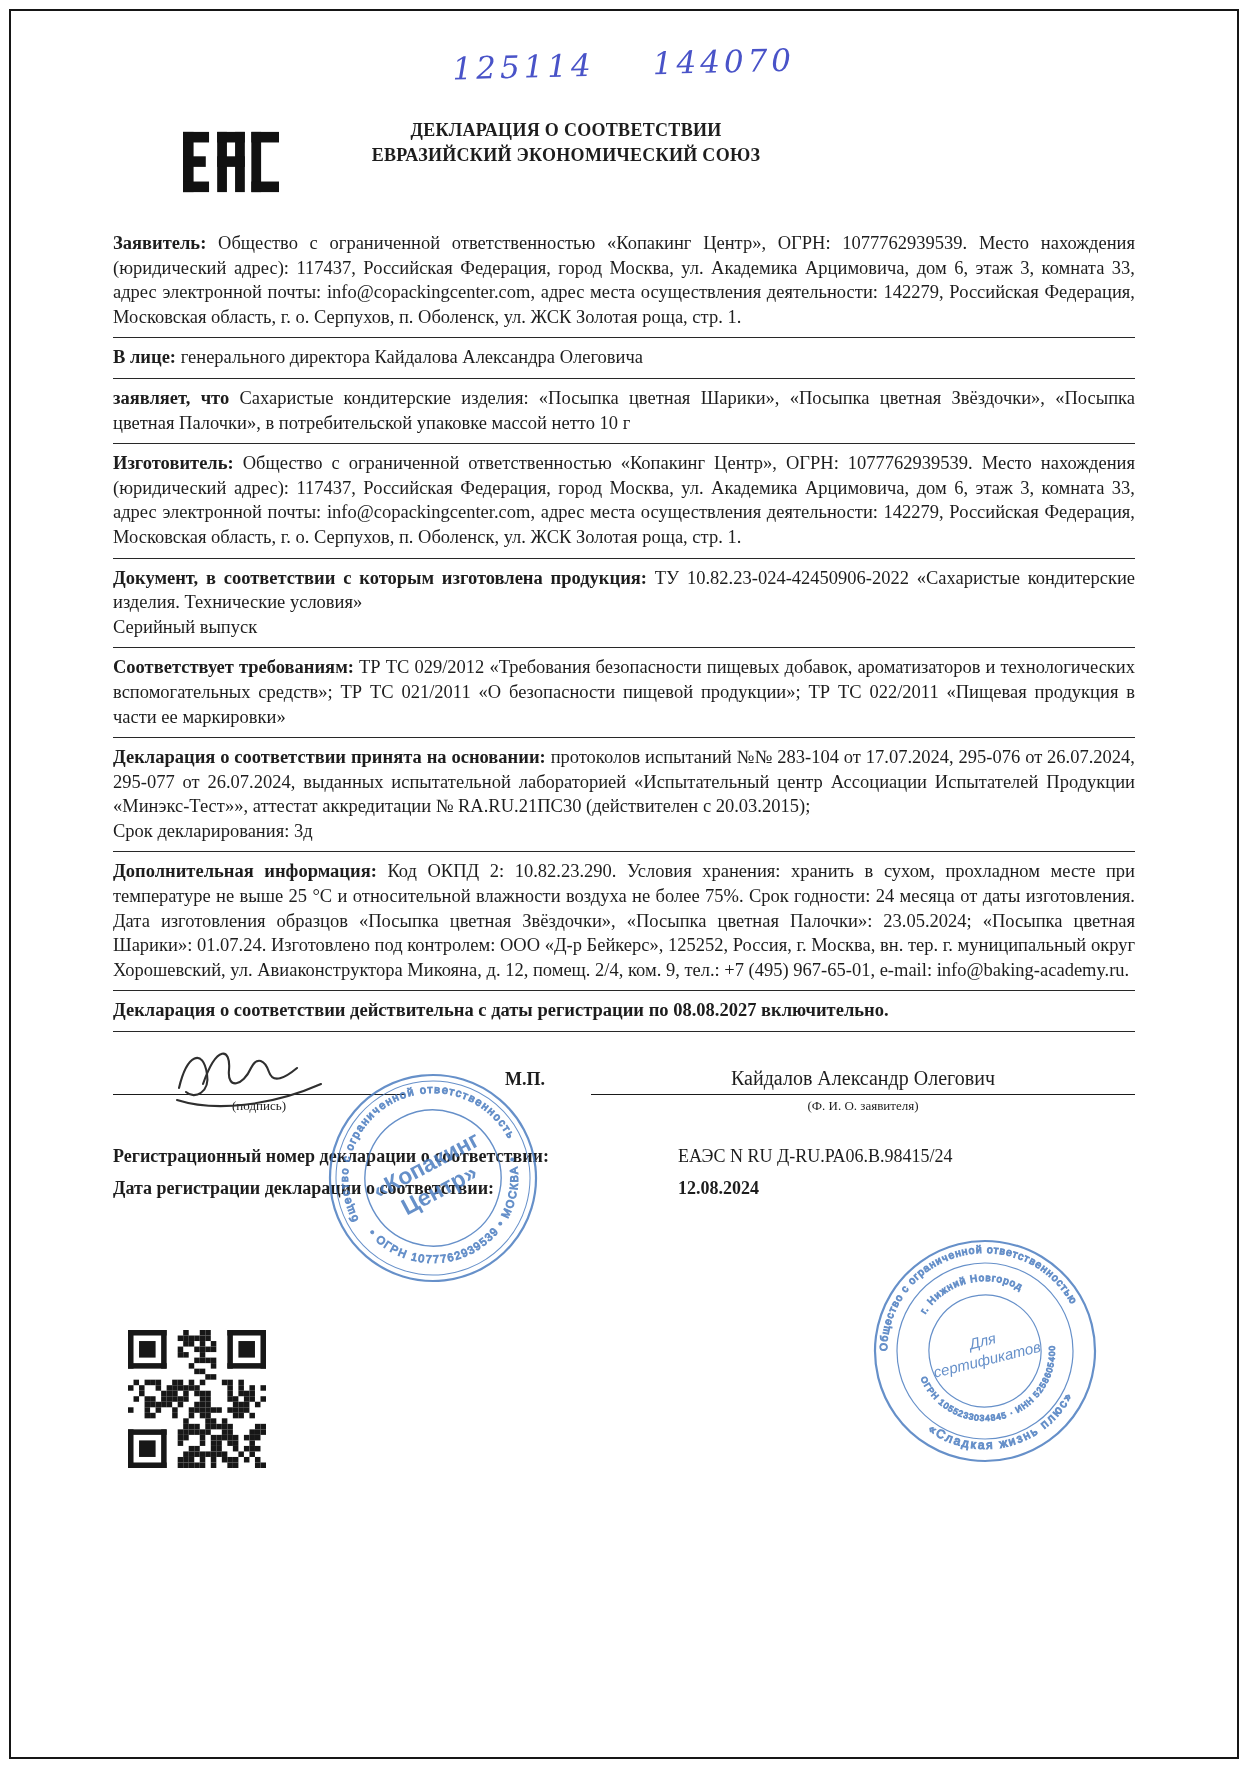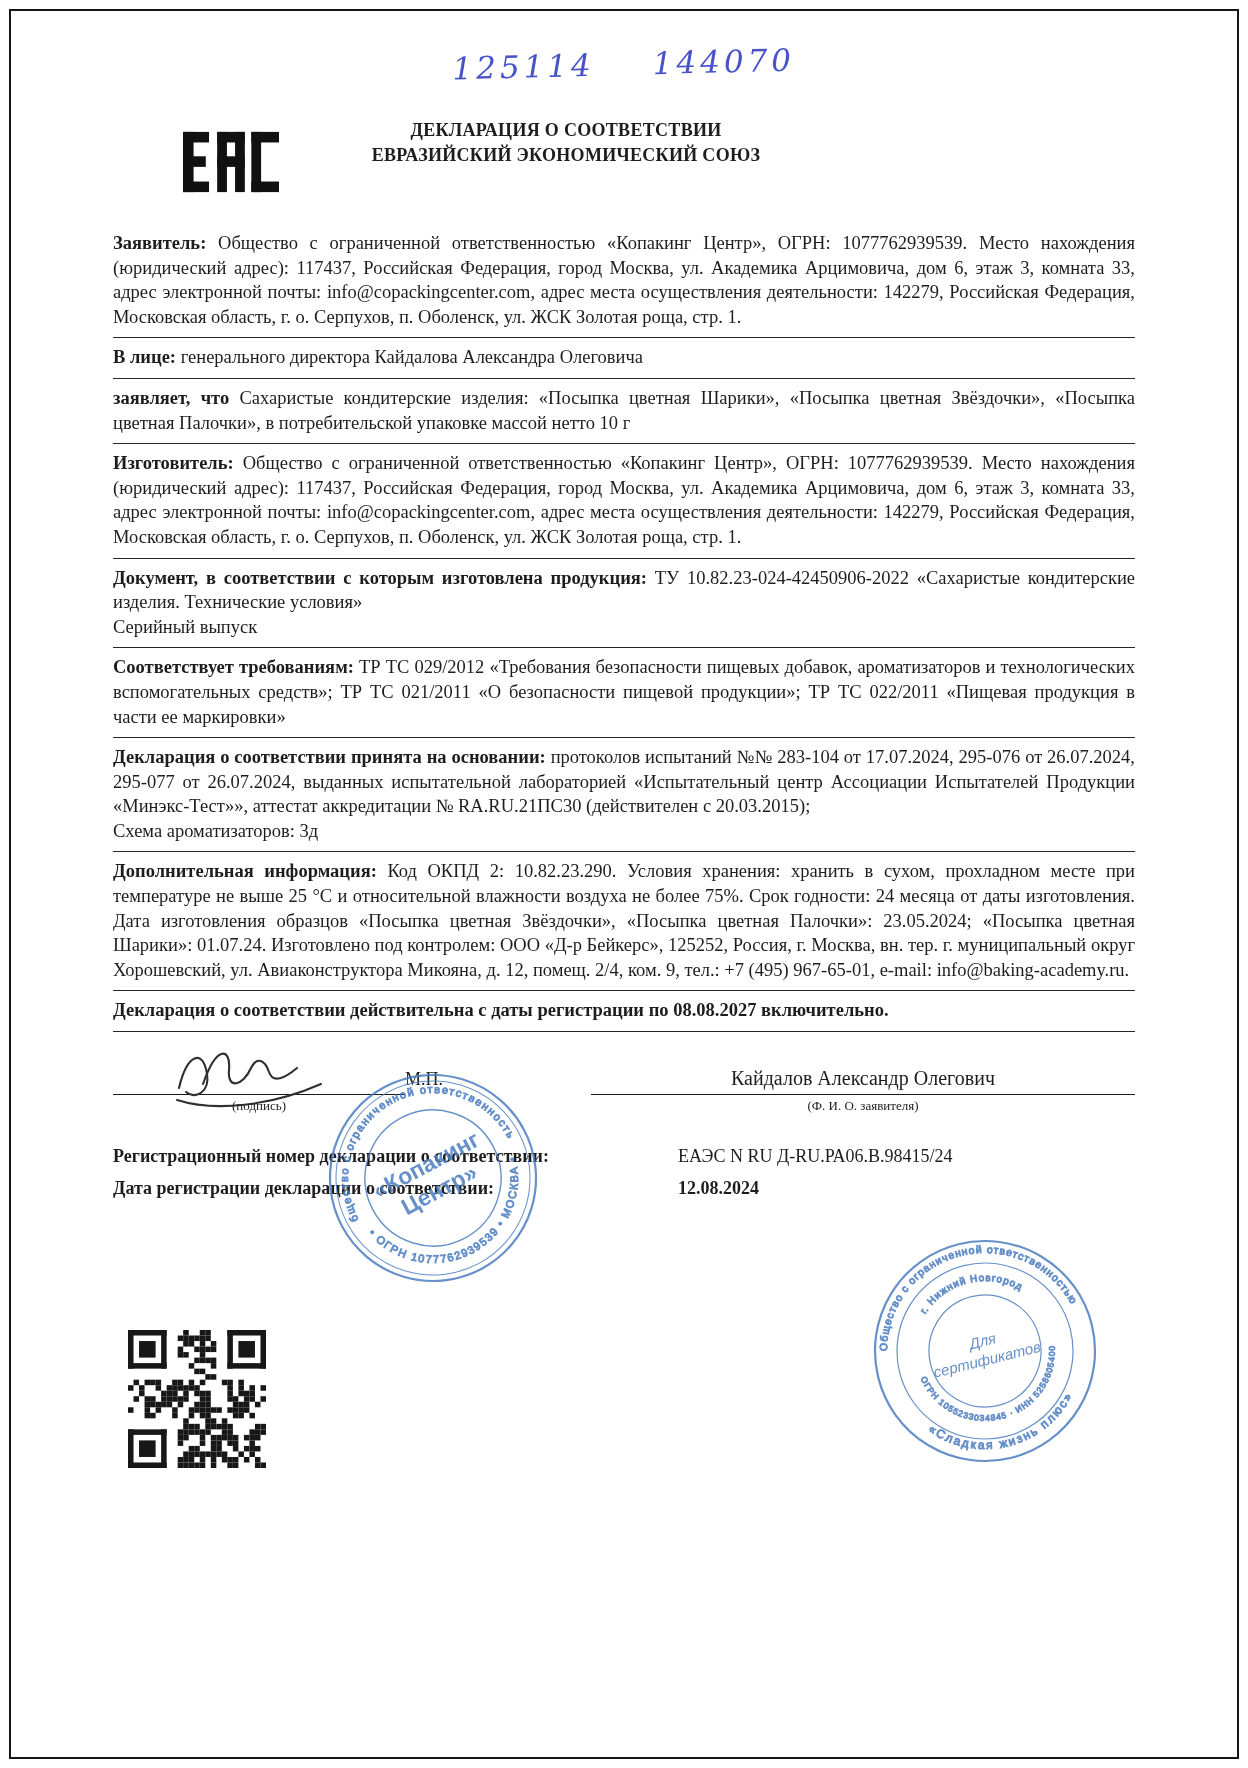--- a/index.html
+++ b/index.html
@@ -21,21 +21,21 @@
   .sec { border-bottom:1.6px solid #282828; padding:7px 0 8px; }
   .sec.first { margin-top:12px; }
   .para { font-size:18.5px; line-height:1.33; text-align:justify; }
   .para.nojust { text-align:left; }
   .lbl { font-weight:bold; }
   .validity { font-weight:bold; text-align:left; }
 
   .sig-area { position:relative; padding:16px 0 4px; height:104px; }
   .sig-row { display:flex; align-items:flex-end; }
   .sig-col-left { width:292px; padding-top:46px; }
-  .sig-mp { width:140px; text-align:left; font-weight:normal; font-size:18px; padding-bottom:24px; }
+  .sig-mp { width:140px; text-align:right; font-weight:bold; font-size:18px; padding-bottom:24px; }
   .sig-col-right { flex:1; margin-left:46px; text-align:center; }
   .sig-name { font-size:20px; padding-bottom:4px; text-align:center; }
   .uline { border-bottom:1.9px solid #1a1a1a; height:0; }
   .caption { font-size:13px; text-align:center; padding-top:3px; }
   .signature-svg { position:absolute; left:58px; top:2px; }
 
   .reg-row { display:flex; font-size:18px; line-height:1.3; margin-top:9px; }
   .reg-label { font-weight:bold; width:565px; flex:0 0 auto; }
   .reg-value { }
   .reg-value.bold { font-weight:bold; }
@@ -100,21 +100,21 @@
       <p class="para"><b class="lbl">Документ, в соответствии с которым изготовлена продукция:</b> <span>ТУ 10.82.23-024-42450906-2022 «Сахаристые кондитерские изделия. Технические условия»</span></p>
       <p class="para nojust">Серийный выпуск</p>
     </section>
 
     <section class="sec">
       <p class="para"><b class="lbl">Соответствует требованиям:</b> <span>ТР ТС 029/2012 «Требования безопасности пищевых добавок, ароматизаторов и технологических вспомогательных средств»; ТР ТС 021/2011 «О безопасности пищевой продукции»; ТР ТС 022/2011 «Пищевая продукция в части ее маркировки»</span></p>
     </section>
 
     <section class="sec">
       <p class="para"><b class="lbl">Декларация о соответствии принята на основании:</b> <span>протоколов испытаний №№ 283-104 от 17.07.2024, 295-076 от 26.07.2024, 295-077 от 26.07.2024, выданных испытательной лабораторией «Испытательный центр Ассоциации Испытателей Продукции «Минэкс-Тест»», аттестат аккредитации № RA.RU.21ПС30 (действителен с 20.03.2015);</span></p>
-      <p class="para nojust">Схема ароматизаторов: 3д</p>
+      <p class="para nojust">Срок декларирования: 3д</p>
     </section>
 
     <section class="sec">
       <p class="para"><b class="lbl">Дополнительная информация:</b> <span>Код ОКПД 2: 10.82.23.290. Условия хранения: хранить в сухом, прохладном месте при температуре не выше 25 °С и относительной влажности воздуха не более 75%. Срок годности: 24 месяца от даты изготовления. Дата изготовления образцов «Посыпка цветная Звёздочки», «Посыпка цветная Палочки»: 23.05.2024; «Посыпка цветная Шарики»: 01.07.24. Изготовлено под контролем: ООО «Д-р Бейкерс», 125252, Россия, г. Москва, вн. тер. г. муниципальный округ Хорошевский, ул. Авиаконструктора Микояна, д. 12, помещ. 2/4, ком. 9, тел.: +7 (495) 967-65-01, e-mail: info@baking-academy.ru.</span></p>
     </section>
 
     <section class="sec">
       <p class="para validity">Декларация о соответствии действительна с даты регистрации по 08.08.2027 включительно.</p>
     </section>
 

